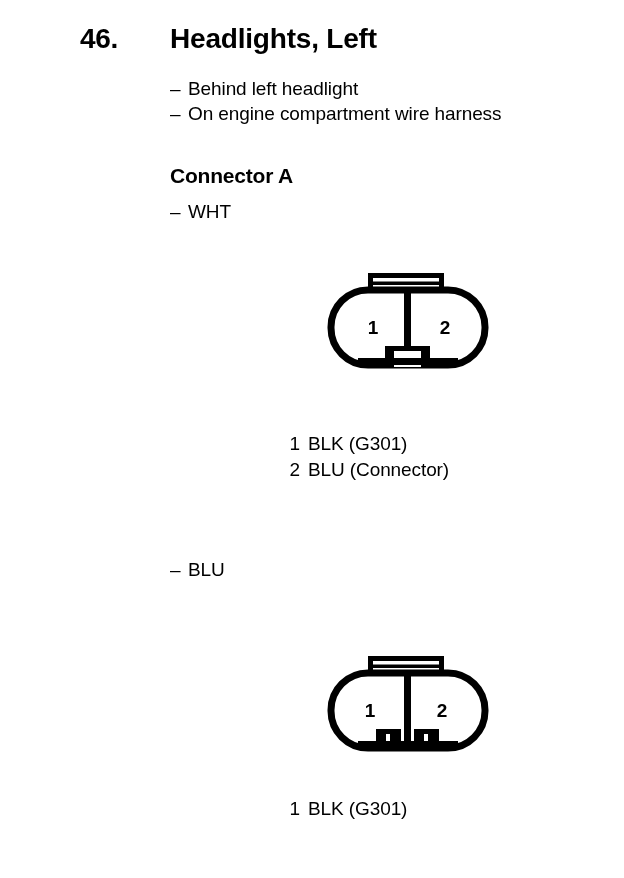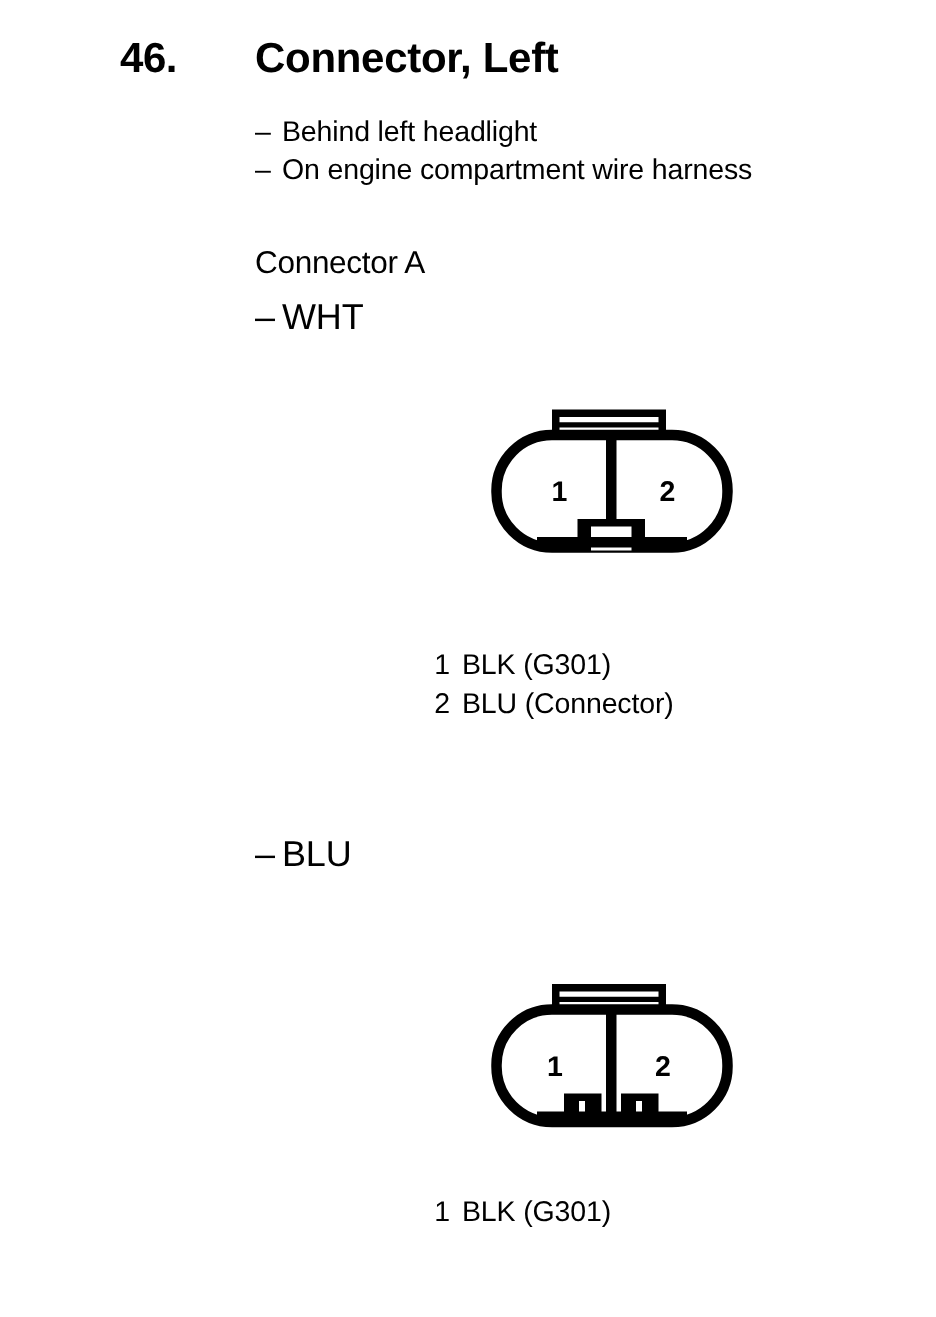--- a/index.html
+++ b/index.html
@@ -73,29 +73,29 @@
   .note-dash {
     display: inline-block;
     width: 18px;
   }
 
   
   .connector-heading {
     position: absolute;
     left: 122px;
     font-size: 21px;
-    font-weight: normal;
+    font-weight: bold;
     line-height: 26px;
     white-space: nowrap;
     letter-spacing: -0.2px;
   }
   .connector-subnote {
     position: absolute;
     left: 122px;
-    font-size: 24px;
+    font-size: 19px;
     line-height: 25px;
     white-space: nowrap;
     letter-spacing: -0.1px;
   }
 
   #heading-a   { top: 163px; }
   #subnote-a   { top: 199px; }
   #heading-b   { top: 545px; }
   #subnote-b   { top: 557px; }
 
@@ -149,21 +149,21 @@
     text-align: right;
   }
 </style>
 </head>
 <body>
 
 <div class="page">
 
   <div class="section-header">
     <span class="section-number">46.</span>
-    <span class="section-title">Connector, Left</span>
+    <span class="section-title">Headlights, Left</span>
   </div>
 
   <div class="notes">
     <div class="note-line">
       <span class="note-dash">–</span><span>Behind left headlight</span>
     </div>
     <div class="note-line">
       <span class="note-dash">–</span><span>On engine compartment wire harness</span>
     </div>
   </div>

